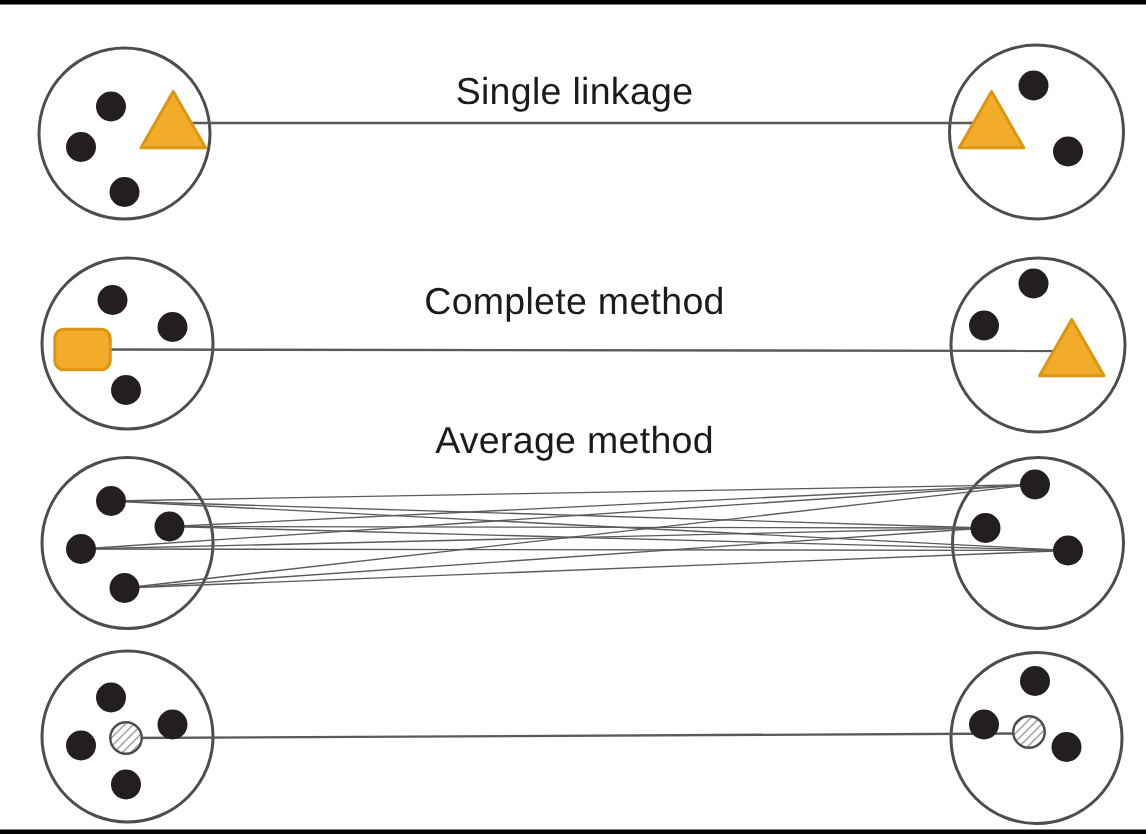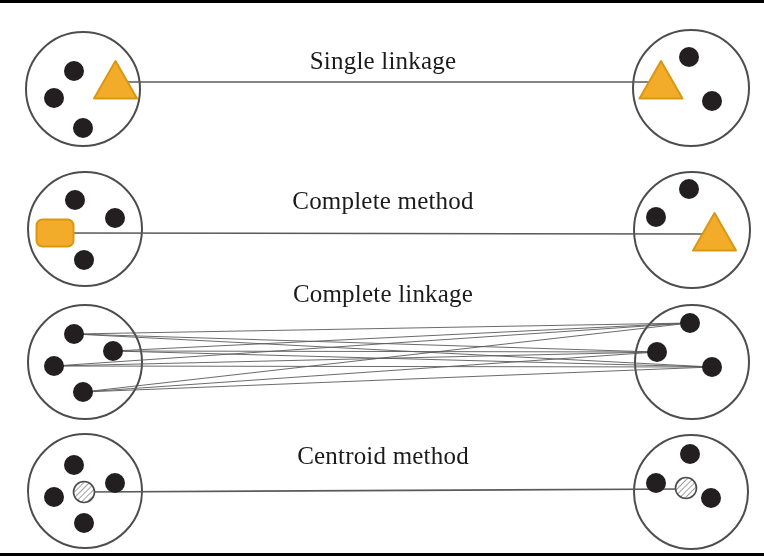--- a/index.html
+++ b/index.html
@@ -1,19 +1,19 @@
 <!DOCTYPE html>
 <html style="--background: #FFFFFF; --frame: #000000; --outline: #4D4D4D; --link: #5A5A5A; --ink: #231F20; --accent: #F2AC29; --accent-edge: #DB9712; --hatch-stroke: #8A8A8A;"><head>
 <meta charset="utf-8">
 <style>
   html,body{margin:0;padding:0;background:#fff;}
   #stage{
     position:relative;width:764px;height:556px;overflow:hidden;
     background:var(--background,#fff);
-    font-family:Liberation Serif, serif;
+    font-family:Liberation Sans, sans-serif;
   }
   .frame{position:absolute;left:0;width:764px;height:3px;background:var(--frame,#000);}
   .frame.top{top:0;}
   .frame.bottom{bottom:0;}
   #diagram{position:absolute;left:0;top:0;}
   .row-label{
     position:absolute;left:383px;transform:translateX(-50%);
     font-size:25px;line-height:26px;color:#1c1a1b;white-space:nowrap;
     letter-spacing:0.2px;
   }
@@ -97,17 +97,16 @@
           <circle cx="656" cy="483" r="10" class="dot"></circle>
           <circle cx="711" cy="498" r="10" class="dot"></circle>
           <circle cx="84" cy="492" r="10.5" class="centroid"></circle>
           <circle cx="686" cy="488" r="10.5" class="centroid"></circle>
         </g>
       </g>
   </svg>
 
   <div class="row-label" style="top:48px">Single linkage</div>
   <div class="row-label" style="top:188px">Complete method</div>
-  <div class="row-label" style="top:281px">Complete linkage</div>
-  <div class="row-label" style="top:443px">Centroid method</div>
+  <div class="row-label" style="top:281px">Average method</div>
 
   <div class="frame bottom"></div>
 </div>
 
 </body></html>

